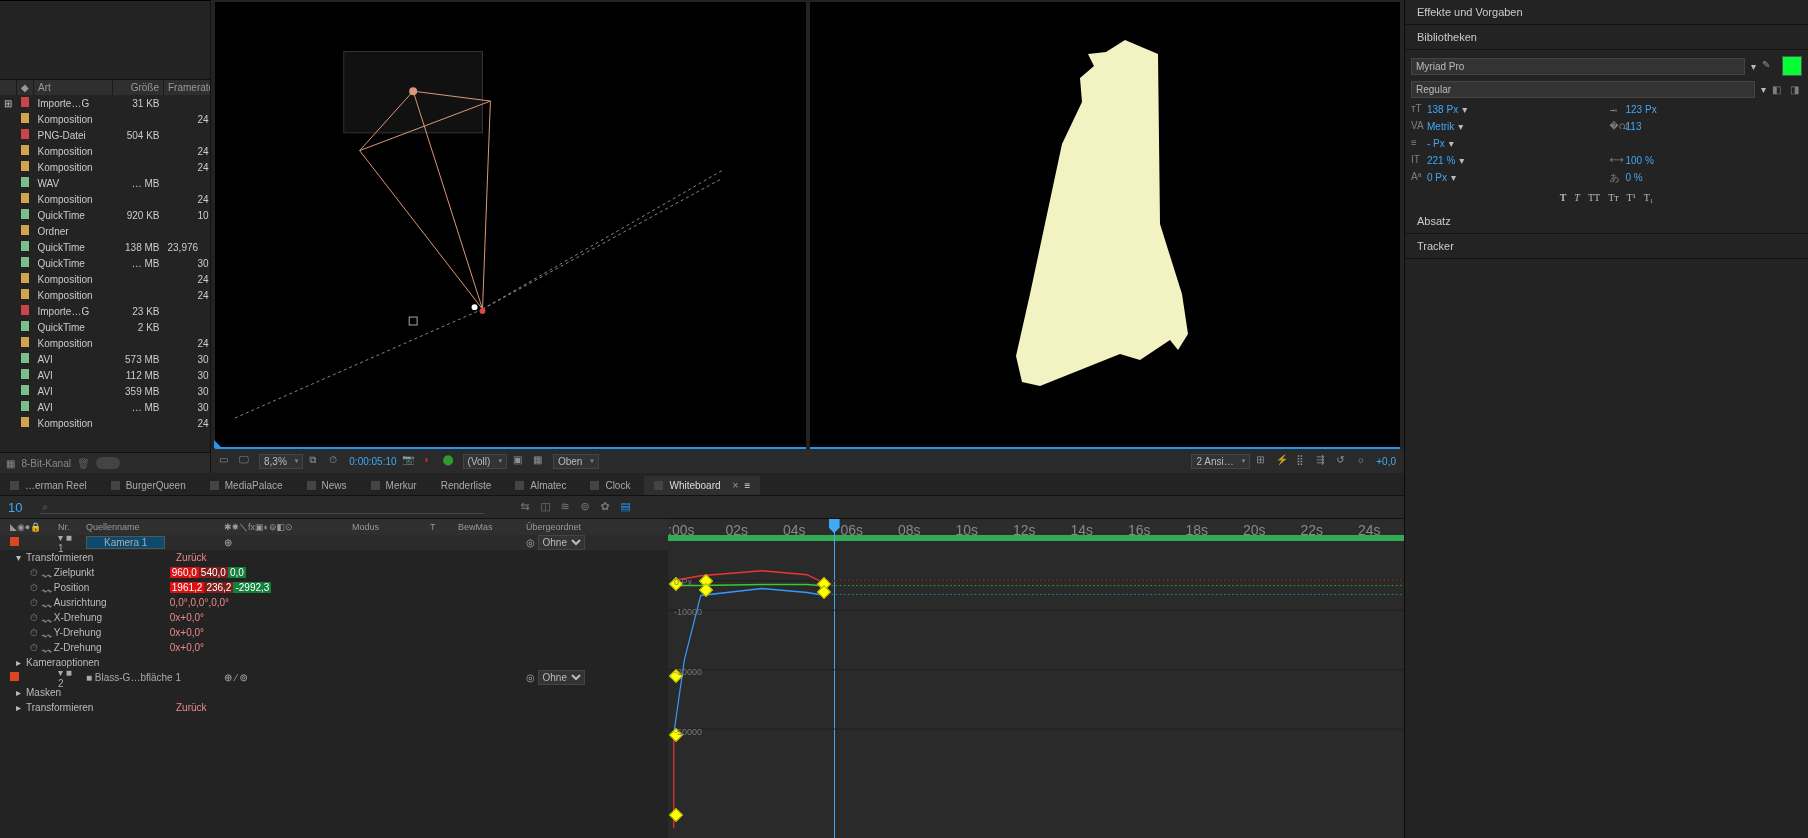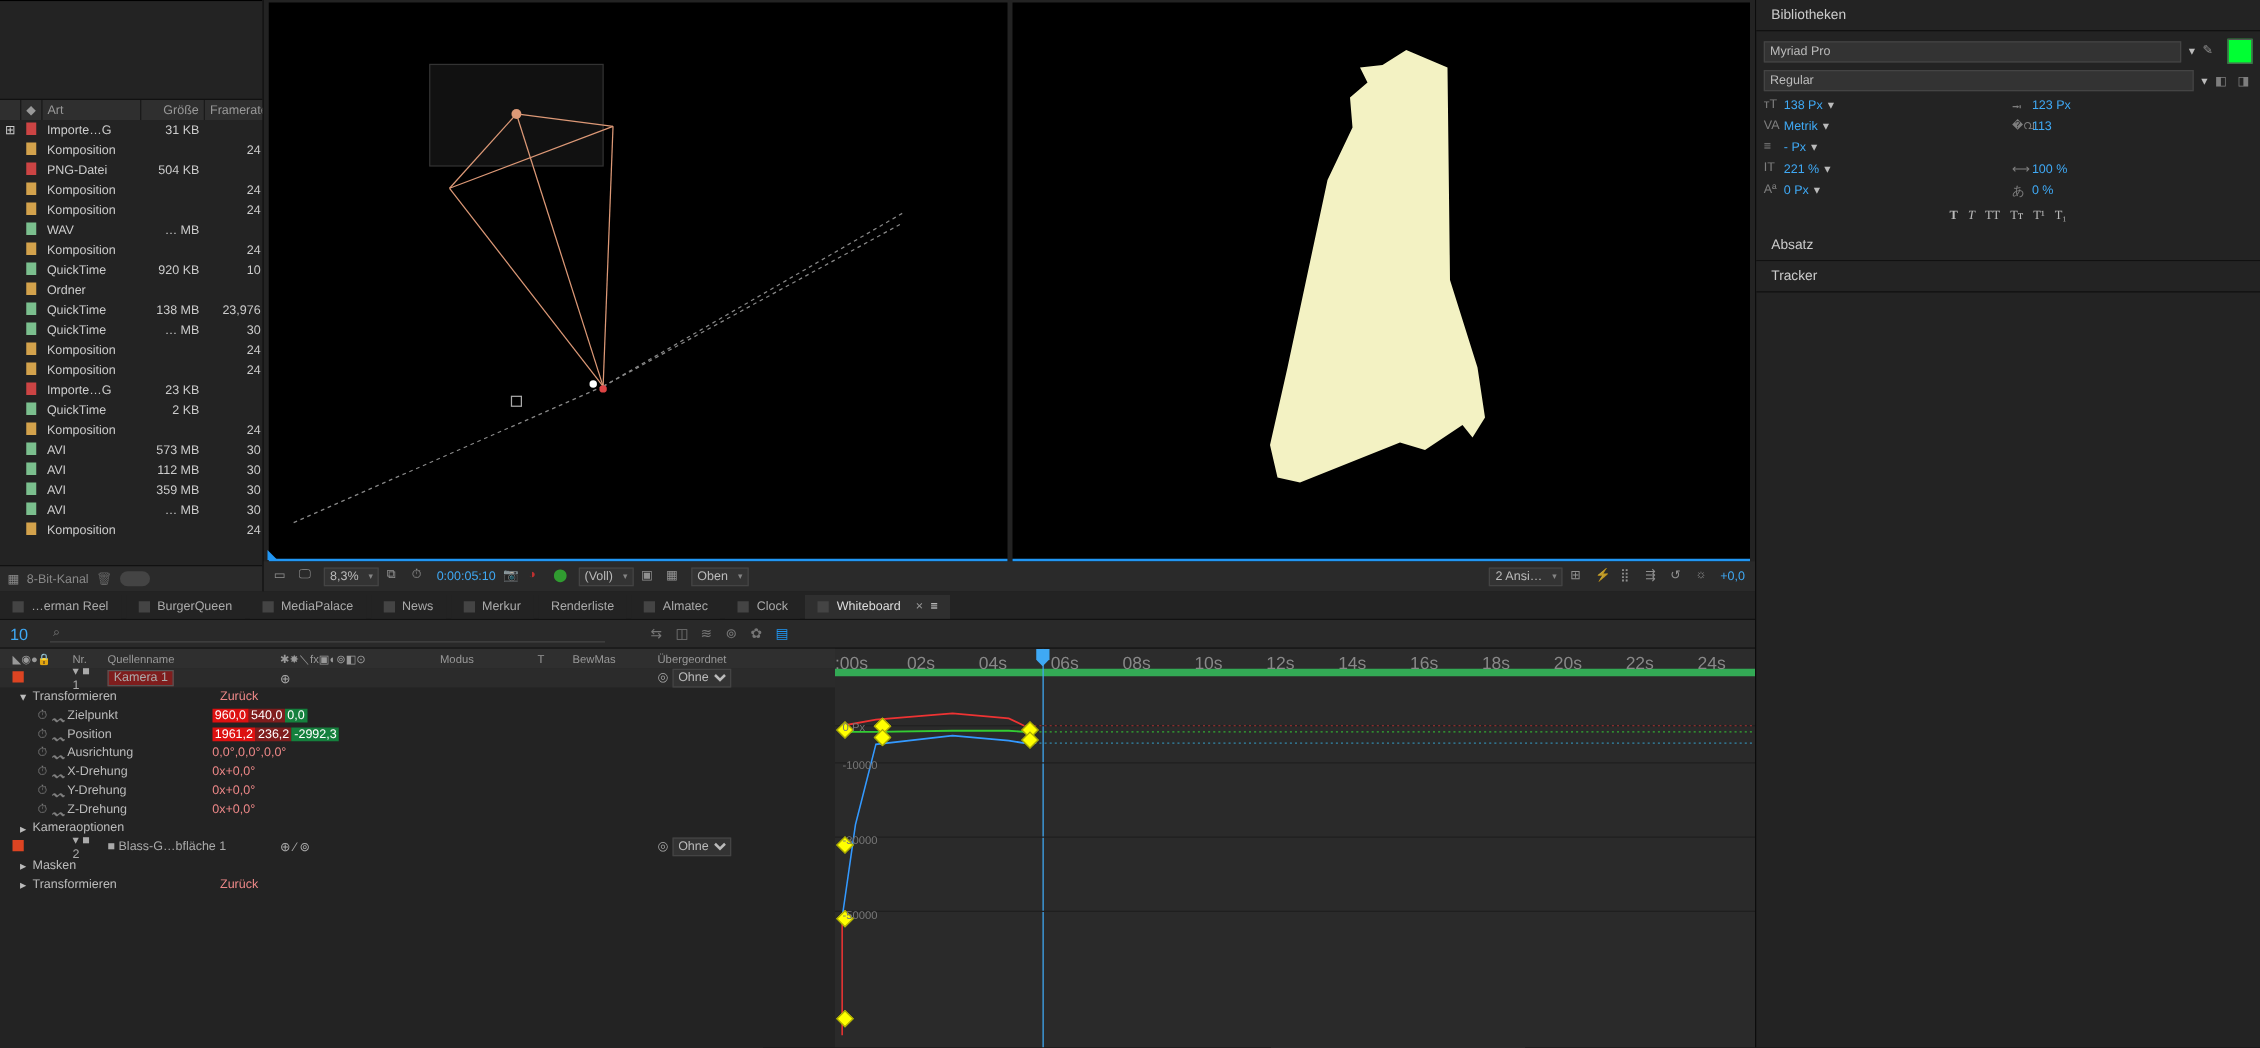--- a/index.html
+++ b/index.html
@@ -68,21 +68,21 @@
 .lcol.flags{width:40px}
 .lcol.nr{width:20px}
 .lcol.name{width:130px}
 .lcol.toggles{width:120px}
 .lcol.mode{width:70px}
 .lcol.t{width:20px}
 .lcol.bewm{width:60px}
 .lcol.parent{width:90px}
 .layer-row{height:15px;display:flex;align-items:center;padding:0 6px;font-size:10px}
 .layer-row.sel{background:#2b2b2b}
-.layer-row .boxed{background:#7f1d1d;border:1px solid #555;padding:0 4px}
+.layer-row .boxed{background:#0c4a6e;border:1px solid #555;padding:0 17px}
 .prop-row{height:15px;display:flex;align-items:center;padding:0 6px 0 16px;font-size:10px;color:#bbb}
 .prop-row .disc{width:10px;display:inline-block}
 .prop-row .stopw{opacity:.6;margin-right:4px}
 .prop-row .lbl{width:110px;color:#bbb}
 .prop-row .vals{margin-left:6px}
 .val-x{background:#d11;color:#fff;padding:0 2px}
 .val-y{background:#7f1d1d;color:#fff;padding:0 2px}
 .val-z{background:#15803d;color:#fff;padding:0 2px}
 .val-link{color:#e88}
 .graph{flex:1;background:#2a2a2a;position:relative;overflow:hidden}
@@ -177,21 +177,21 @@
             <td><span class="swatch" style="background:#d3a24c"></span></td>
             <td>Ordner</td>
             <td style="text-align:right"></td>
             <td style="text-align:right"></td>
           </tr>
           <tr>
             <td></td>
             <td><span class="swatch" style="background:#7bbf8e"></span></td>
             <td>QuickTime</td>
             <td style="text-align:right">138 MB</td>
-            <td style="text-align:right">23,976</td>
+            <td style="">23,976</td>
           </tr>
           <tr>
             <td></td>
             <td><span class="swatch" style="background:#7bbf8e"></span></td>
             <td>QuickTime</td>
             <td style="text-align:right">… MB</td>
             <td style="text-align:right">30</td>
           </tr>
           <tr>
             <td></td>
@@ -323,20 +323,21 @@
       <span class="ic">⚡</span>
       <span class="ic">⣿</span>
       <span class="ic">⇶</span>
       <span class="ic">↺</span>
       <span class="ic">☼</span>
       <span class="blue">+0,0</span>
     </div>
   </div>
 
   <div class="side">
+    <div class="head">Effekte und Vorgaben</div>
     <div class="head">Bibliotheken</div>
     <div class="char">
       <div class="rowline">
         <span class="sel">Myriad Pro</span>
           <span>▾</span>
         <span class="eyedrop">✎</span>
         <span class="colorsw" id="fillswatch" style="background: rgb(0, 255, 51);"></span>
       </div>
       <div class="rowline">
         <span class="sel">Regular</span>

